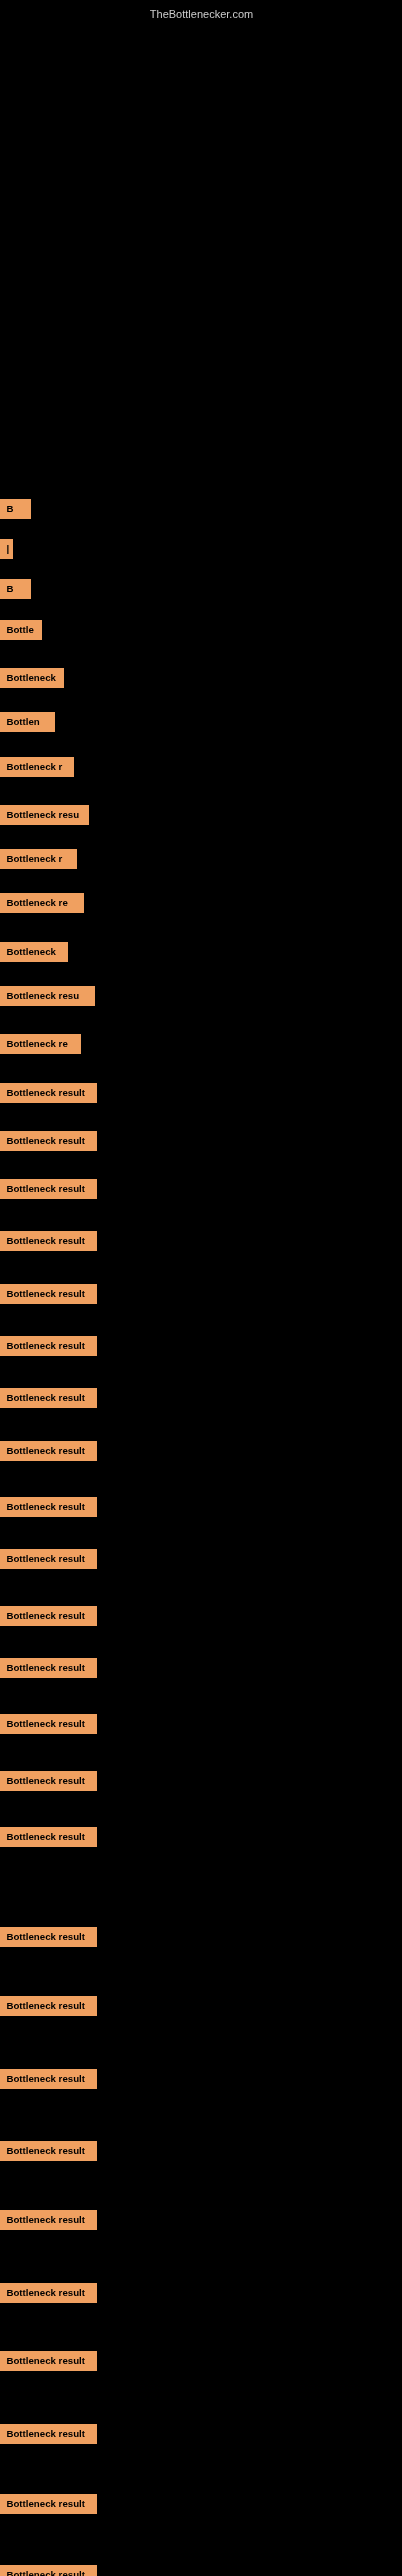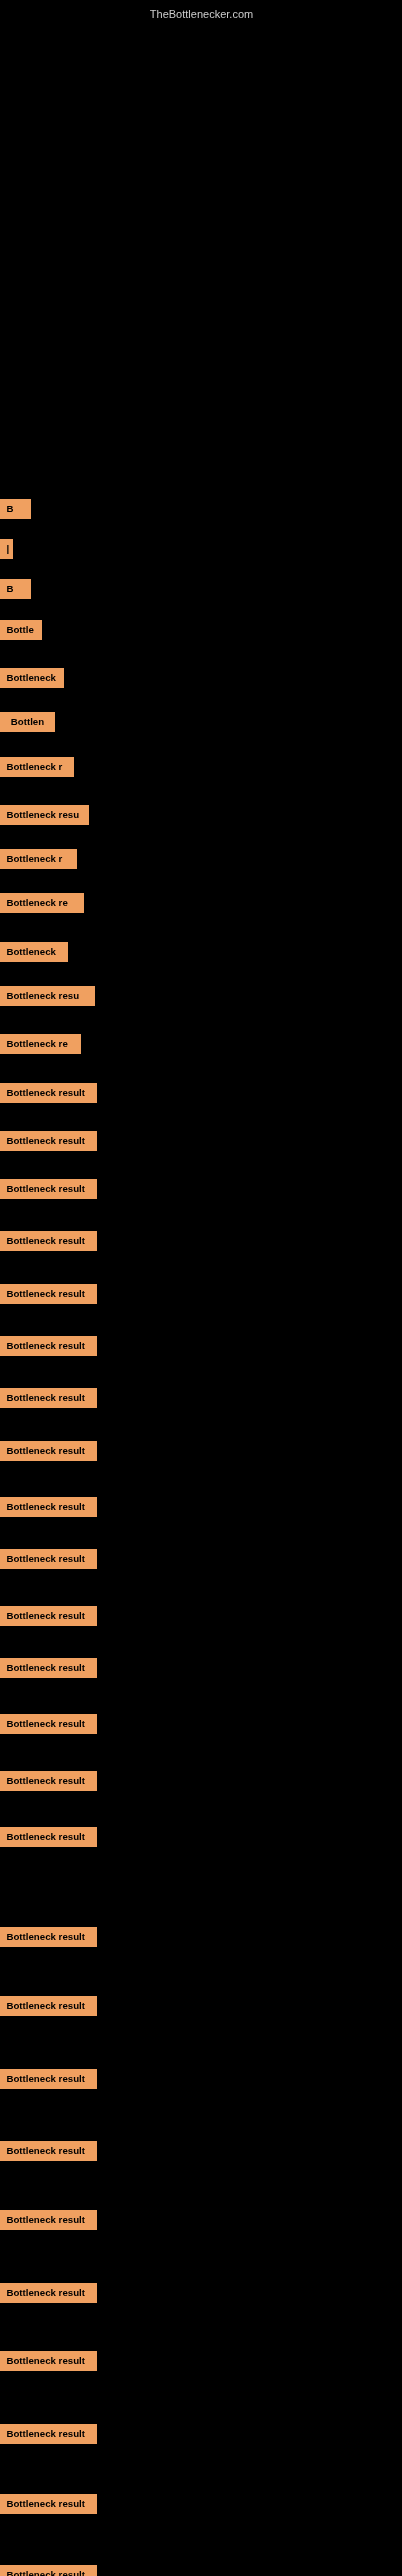--- a/index.html
+++ b/index.html
@@ -62,21 +62,21 @@
     </div>
     <div class="result-item" style="top: 547px;">
       <span class="result-badge" style="width: 31px; overflow: hidden;">B</span>
     </div>
     <div class="result-item" style="top: 588px;">
       <span class="result-badge" style="width: 42px; overflow: hidden;">Bottle</span>
     </div>
     <div class="result-item" style="top: 636px;">
       <span class="result-badge" style="width: 64px; overflow: hidden;">Bottleneck</span>
     </div>
-    <div class="result-item" style="top: 680px; text-align: center;">
+    <div class="result-item" style="top: 680px;">
       <span class="result-badge" style="width: 55px; overflow: hidden;">Bottlen</span>
     </div>
     <div class="result-item" style="top: 725px;">
       <span class="result-badge" style="width: 74px; overflow: hidden;">Bottleneck r</span>
     </div>
     <div class="result-item" style="top: 773px;">
       <span class="result-badge" style="width: 89px; overflow: hidden;">Bottleneck resu</span>
     </div>
     <div class="result-item" style="top: 817px;">
       <span class="result-badge" style="width: 77px; overflow: hidden;">Bottleneck r</span>

